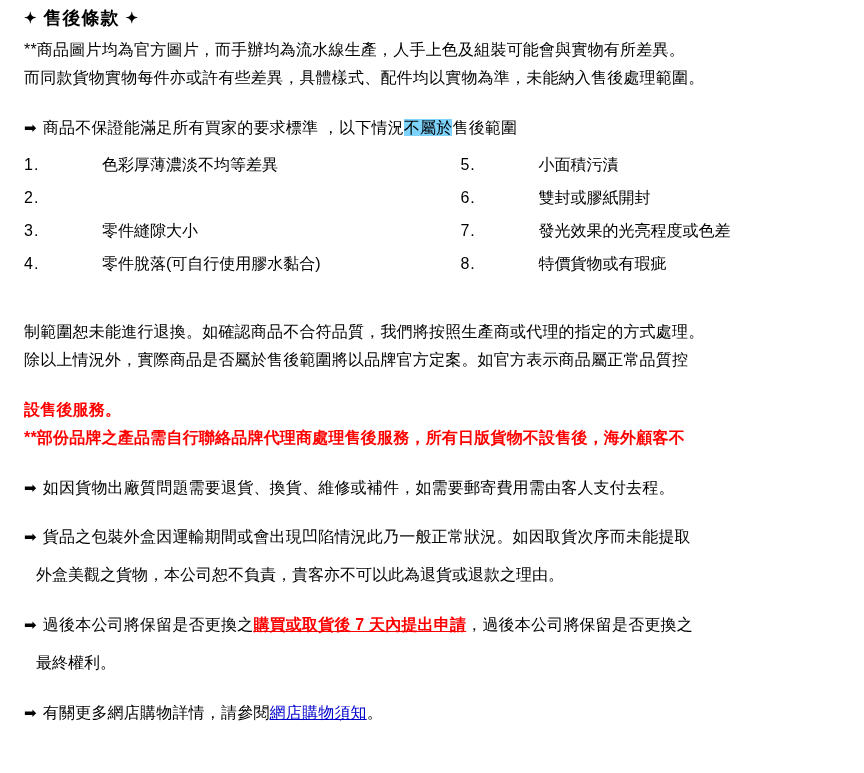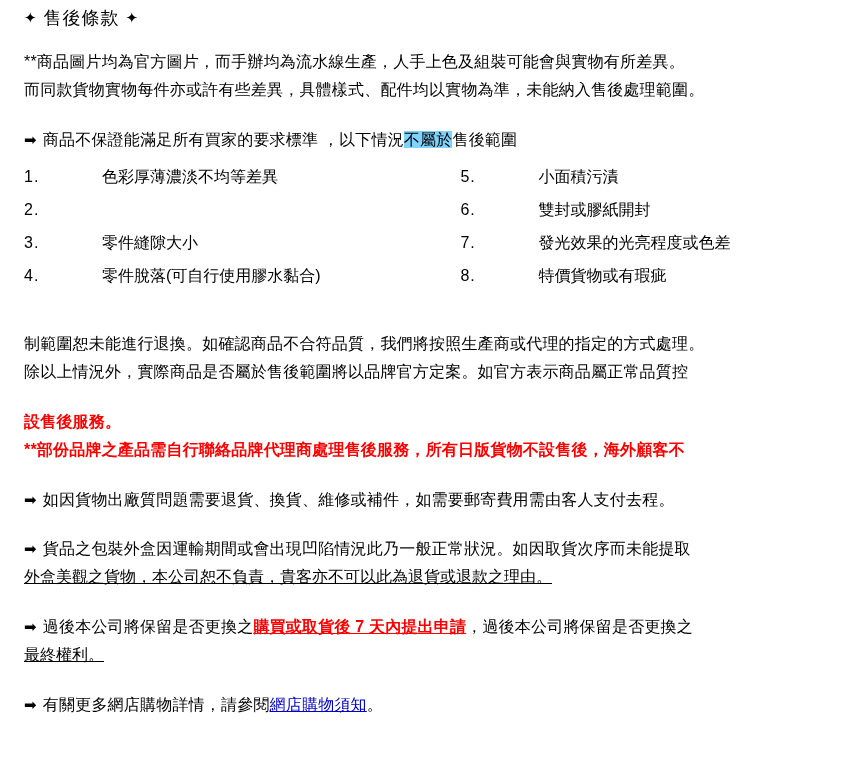--- a/index.html
+++ b/index.html
@@ -14,23 +14,23 @@
     color: #000000;
     overflow: hidden;
   }
   .page {
     width: 864px;
     box-sizing: border-box;
     padding: 6px 14px 0 24px;
   }
   .title-row {
     font-size: 18px;
-    font-weight: normal;
+    font-weight: bold;
     letter-spacing: 1px;
-    margin: 0 0 18px 0;
+    margin: 0 0 6px 0;
     line-height: 1.4;
   }
   .diamond {
     font-size: 15px;
     vertical-align: 1px;
   }
   p.para {
     font-size: 16px;
     line-height: 1.62;
     margin: 0 0 2px 0;
@@ -86,22 +86,21 @@
     letter-spacing: 1px;
   }
   .item-text {
     flex: 1;
   }
   .spacer-sm { height: 10px; }
   .spacer-md { height: 22px; }
   .indent-para {
     font-size: 16px;
     line-height: 1.62;
-    margin: 0;
-    text-decoration: underline;
+    margin: 12px;
   }
 </style>
 </head>
 <body>
 
 <div class="page">
 
   <div class="title-row">
     <span class="diamond">✦</span>
     <span>售後條款</span>

